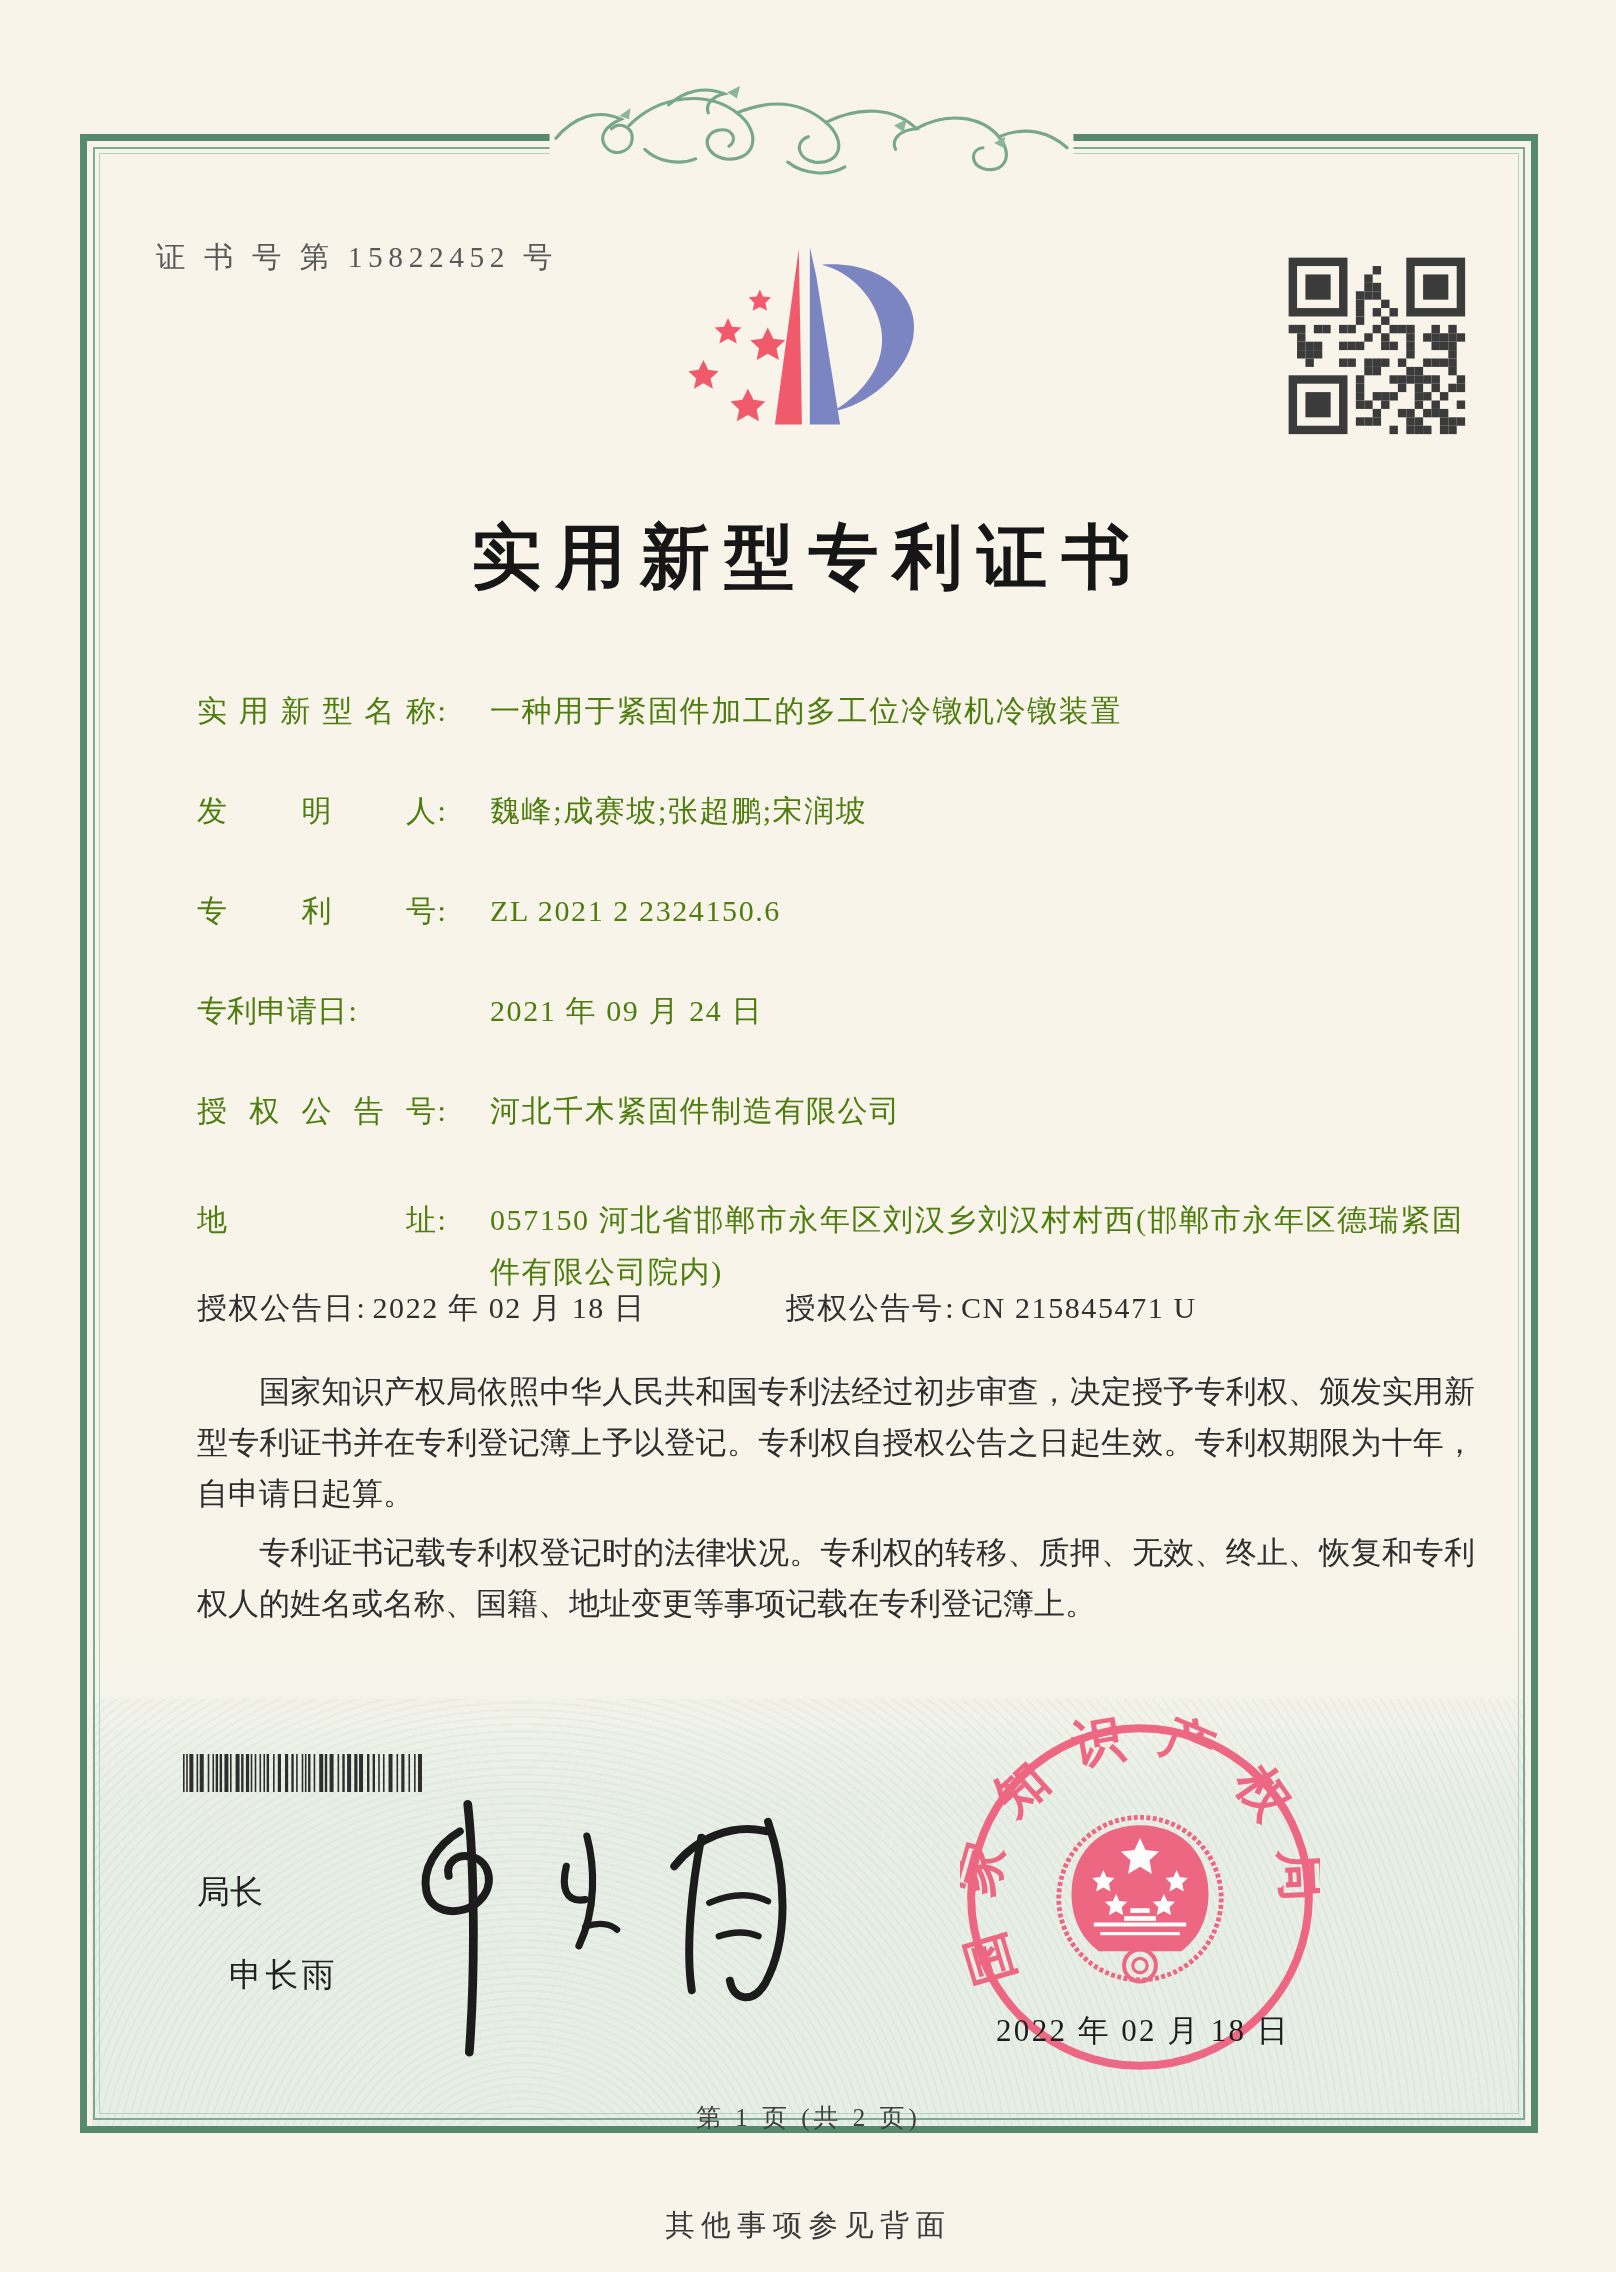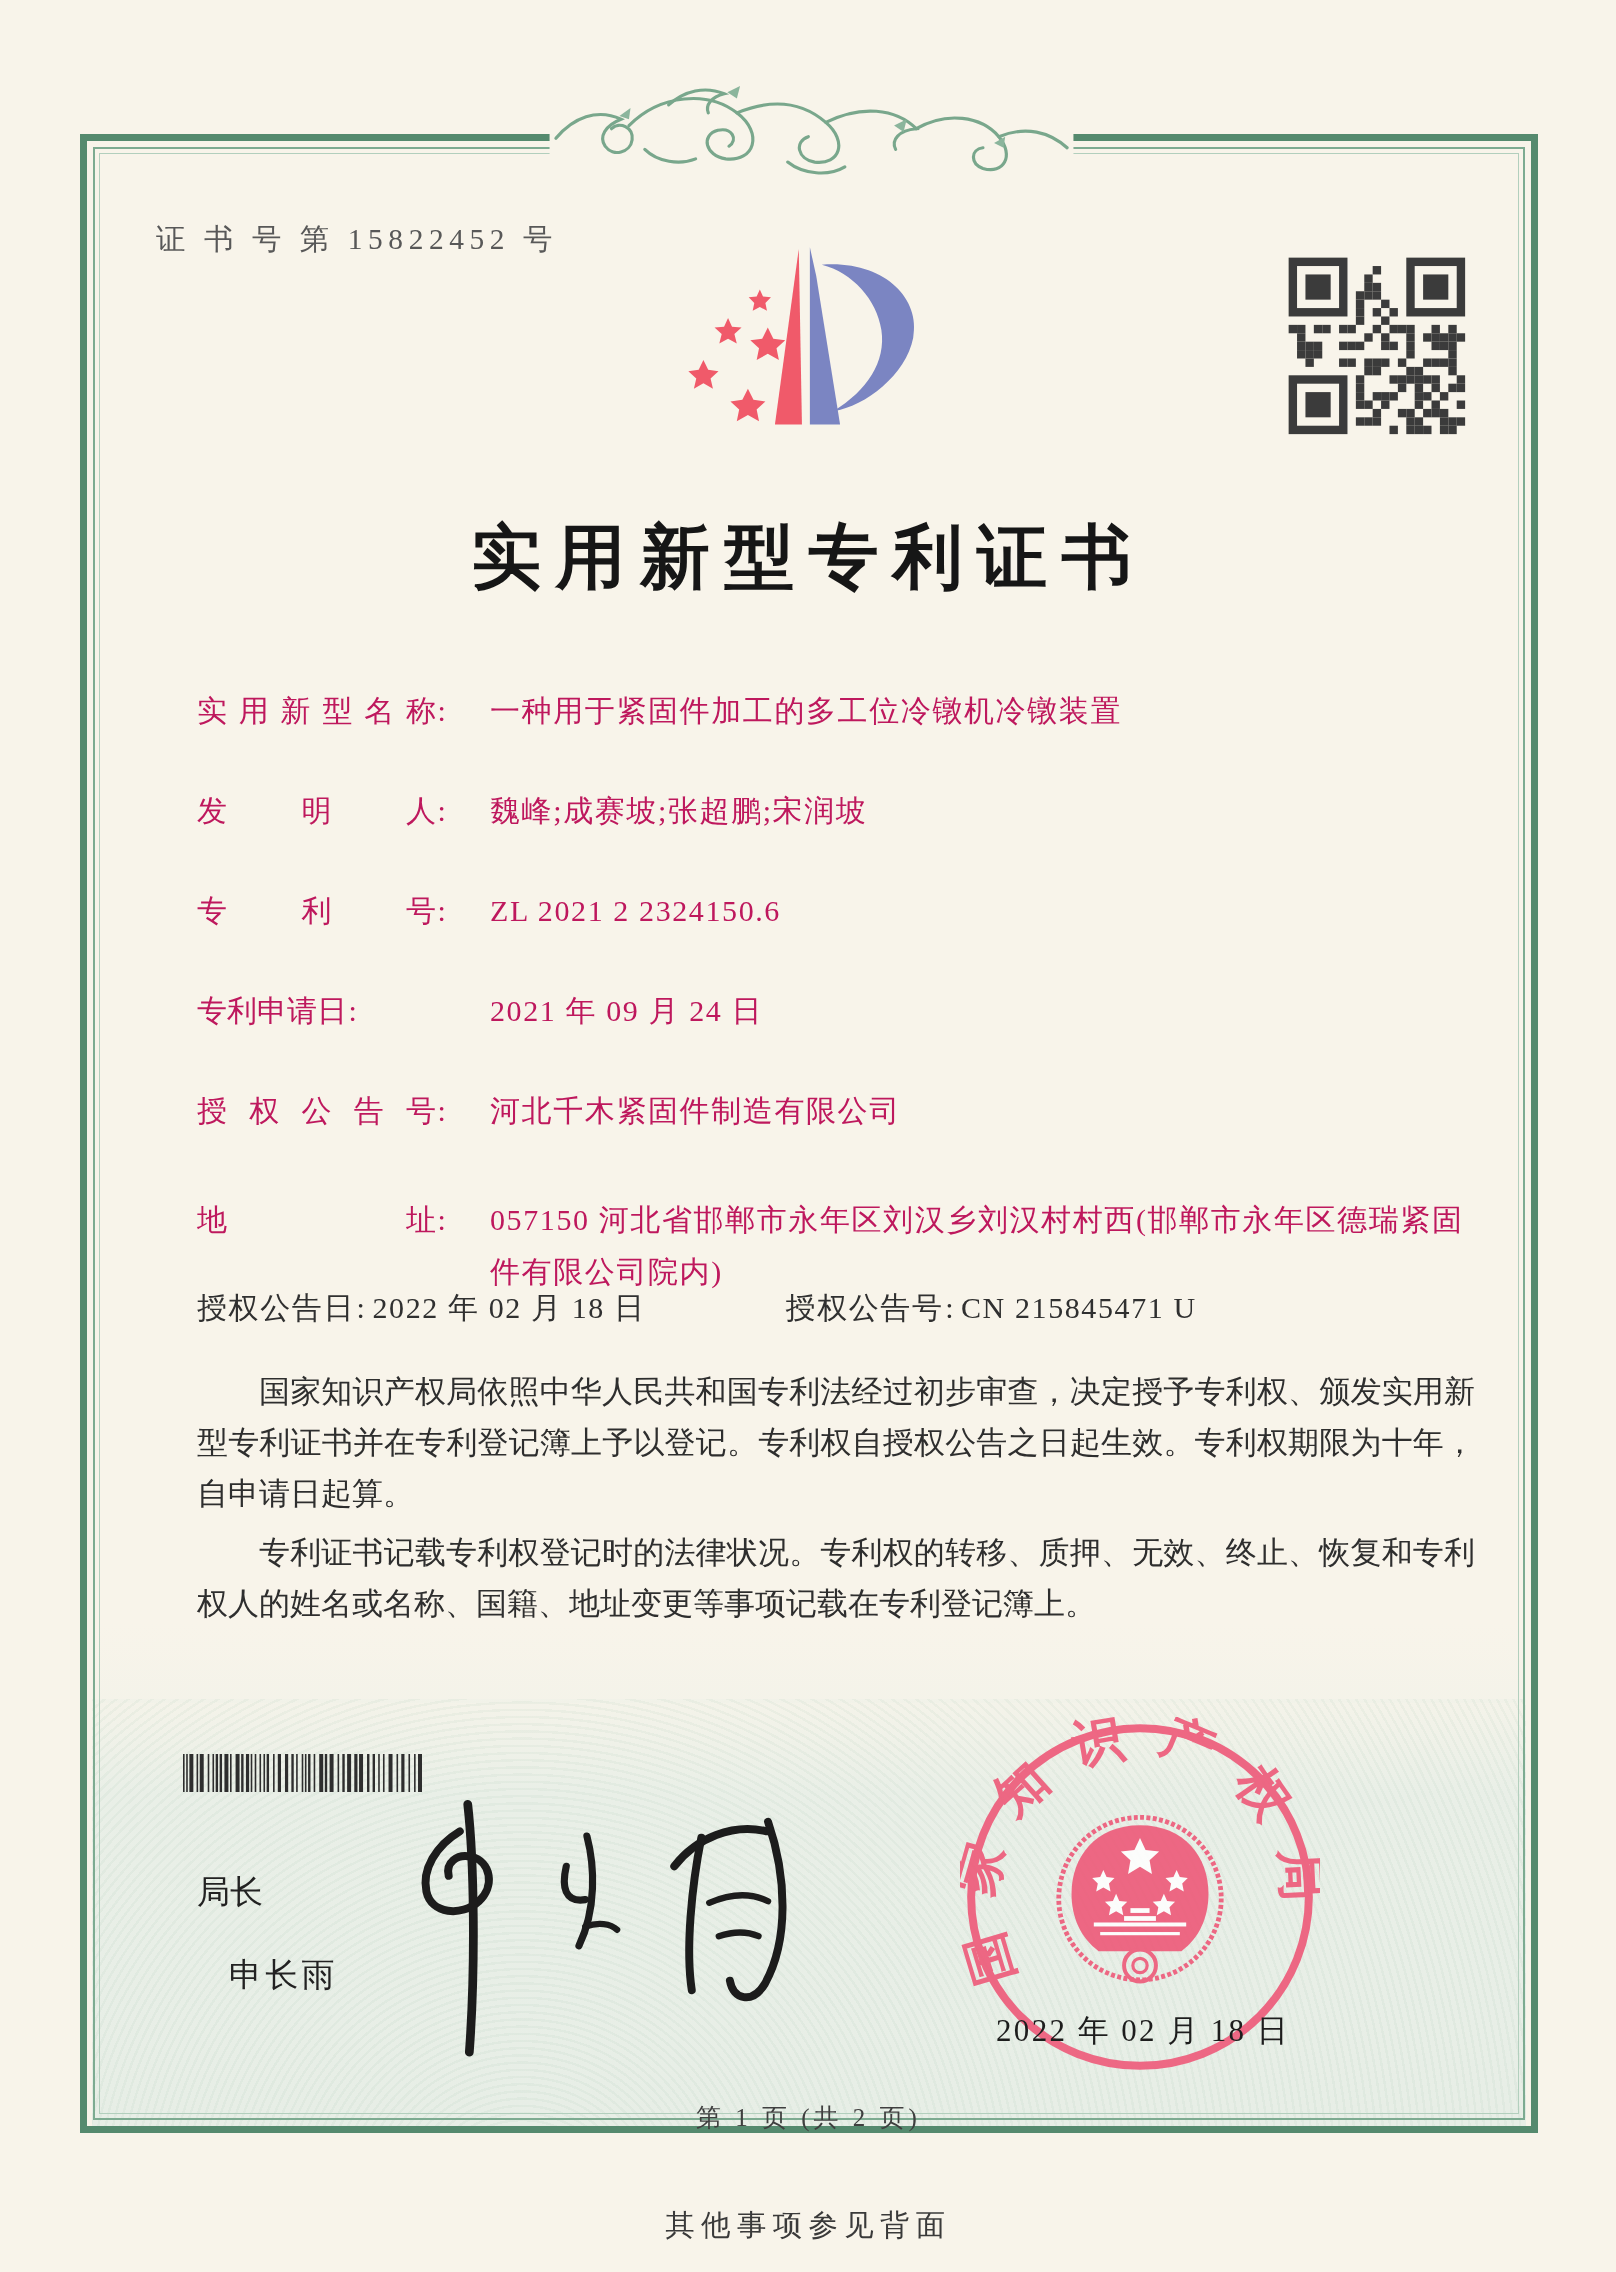--- a/index.html
+++ b/index.html
@@ -31,32 +31,32 @@
     background:
       repeating-radial-gradient(circle at 30% 120%, rgba(120,170,140,0.07) 0 2.4px, rgba(0,0,0,0) 2.4px 7.2px),
       linear-gradient(180deg, rgba(233,240,231,0.25), #e9efe7 22%, #e7eee6 100%);
   }
   .wash-fade{
     position:absolute; left:92px; top:1623px; width:1434px; height:80px;
     background:linear-gradient(180deg, rgba(233,240,231,0) , rgba(233,240,231,0.25));
   }
   
   .cert-no{
-    position:absolute; left:156px; top:220px;
+    position:absolute; left:156px; top:238px;
     font-size:29.4px; letter-spacing:5.6px; color:#585858;
   }
   .logo{ position:absolute; left:678px; top:228px; width:259px; height:242px; }
   .qr{ position:absolute; left:1281px; top:250px; width:191px; height:191px; }
   .doc-title{
     position:absolute; left:0; top:511px; width:100%;
     text-align:center; font-size:70px; font-weight:bold;
     letter-spacing:14.3px; color:#161616;
   }
   
-  .fields{ position:absolute; left:197px; top:694px; width:1276px; font-size:30px; color:#be185d; }
+  .fields{ position:absolute; left:197px; top:694px; width:1276px; font-size:30px; color:#4d7c0f; }
   .frow{ display:grid; grid-template-columns:293px 1fr; margin-bottom:67px; line-height:33px; }
   .frow.addr{ margin-bottom:0; line-height:52px; }
   .frow.addr .fvalue{ line-height:52px; }
   .flabel-wrap{ white-space:nowrap; }
   .flabel{ display:inline-block; }
   .flabel.j{ width:239px; text-align:justify; text-align-last:justify; }
   .colon{ display:inline-block; margin-left:1.6px; }
   .fvalue{ letter-spacing:1.6px; }
   .grant-row{
     position:absolute; left:197px; top:1291px; width:1276px;

